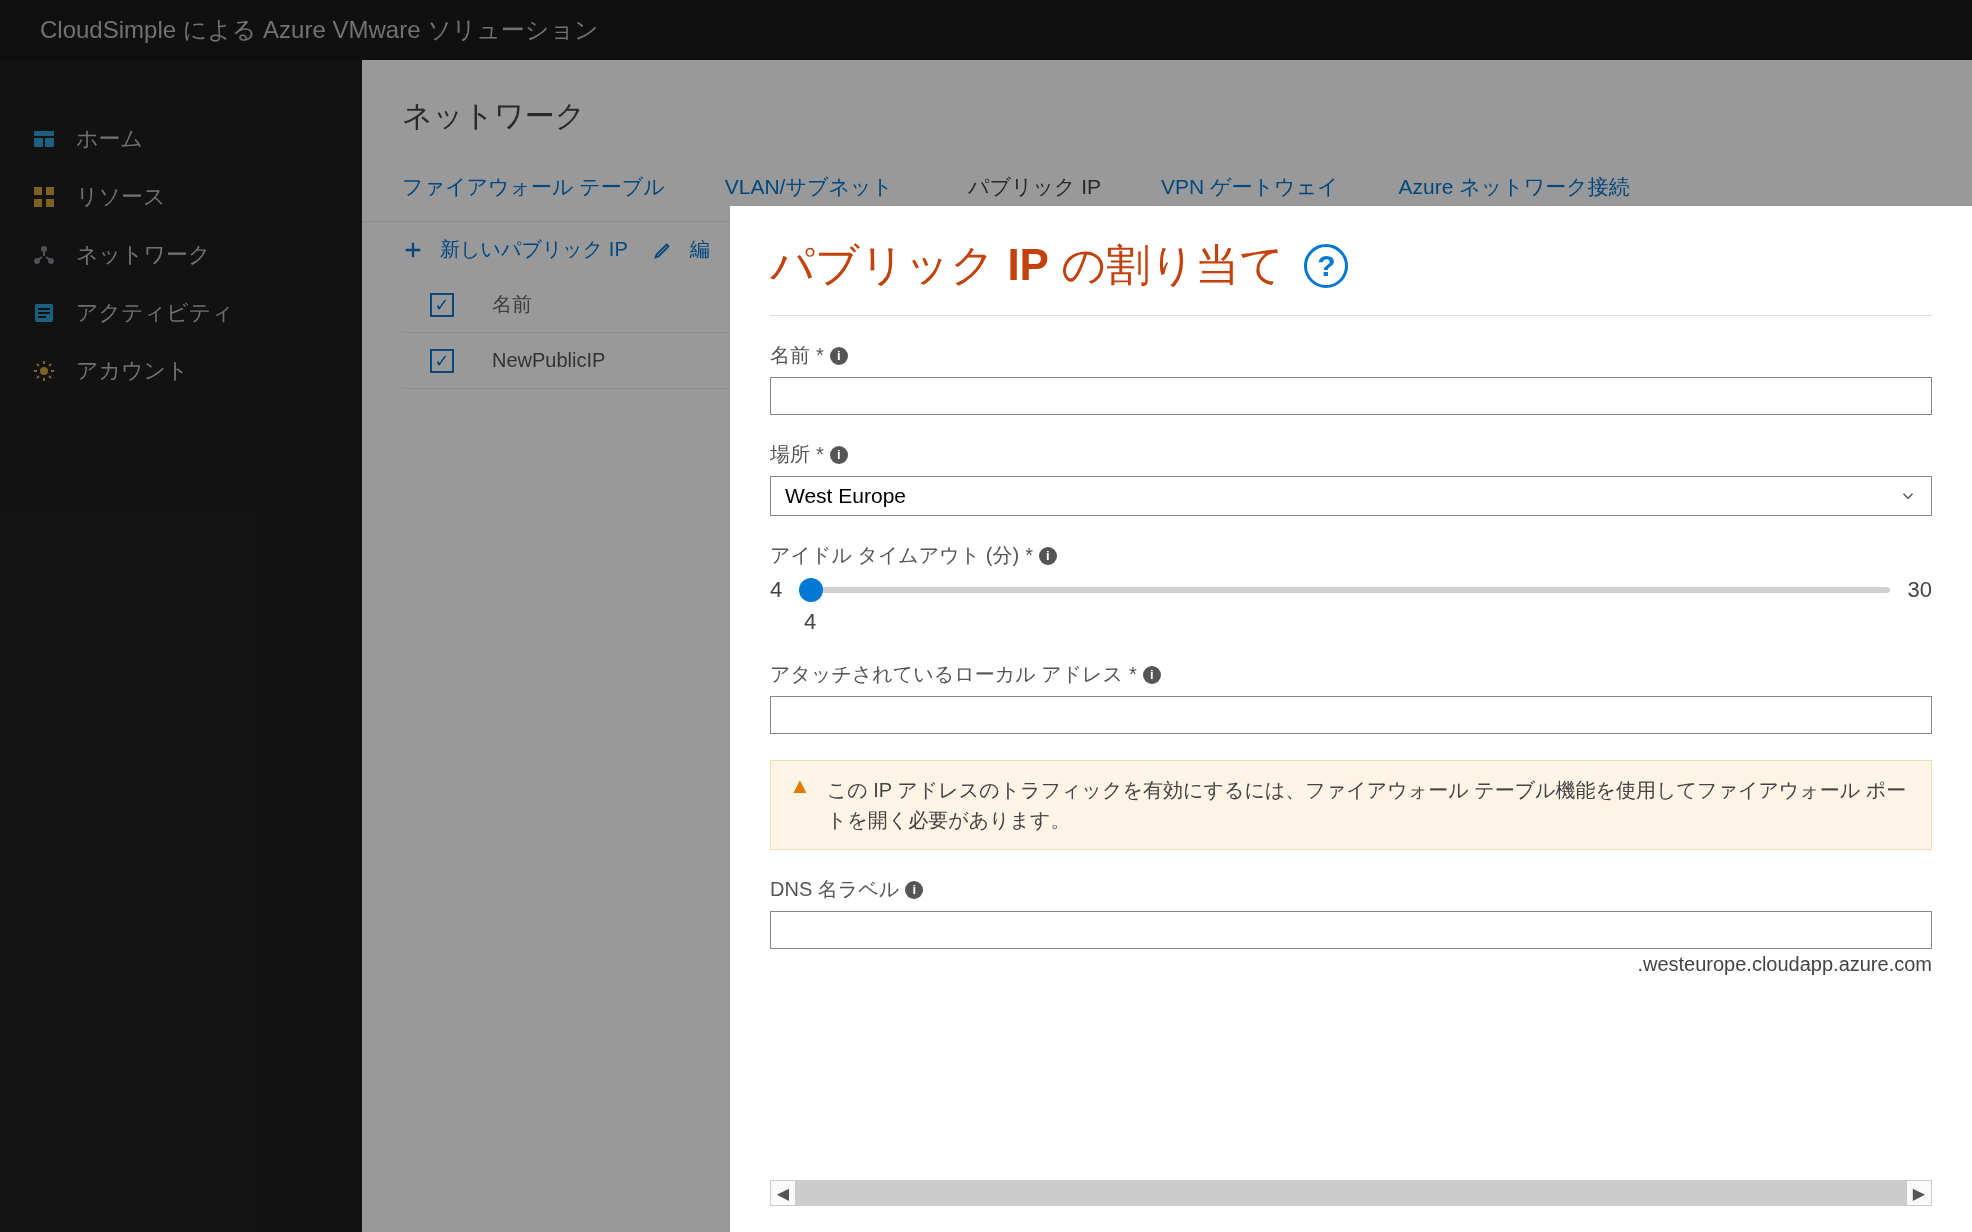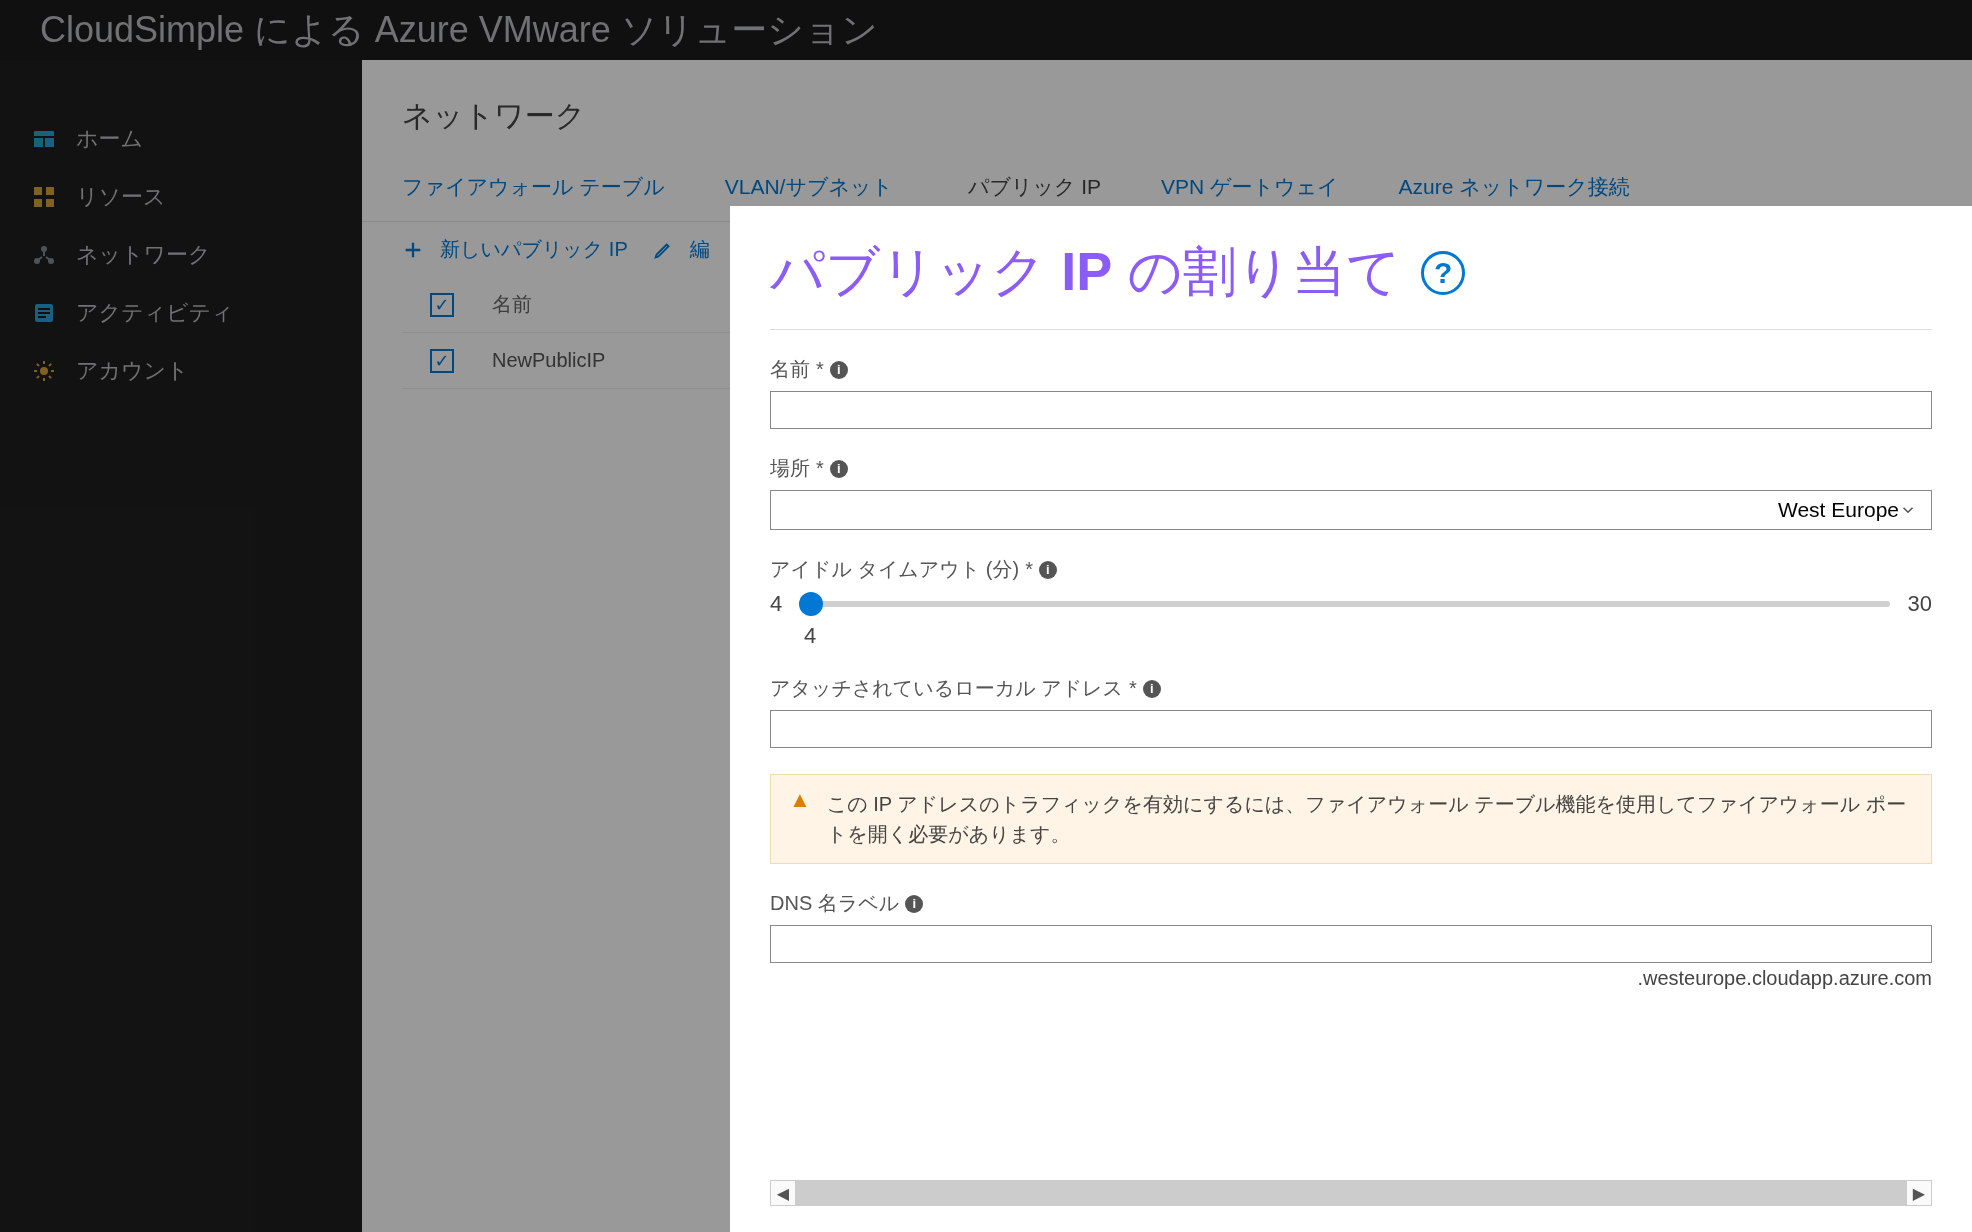--- a/index.html
+++ b/index.html
@@ -1,19 +1,19 @@
 <!DOCTYPE html>
 <html><head>
 <meta charset="utf-8">
 <style>
   * { box-sizing: border-box; margin: 0; padding: 0; }
   html, body { width: 1972px; height: 1232px; font-family: "Segoe UI", "Yu Gothic UI", Meiryo, sans-serif; background: #fff; overflow: hidden; }
 
   
-  .topbar { height: 60px; background: #1b1b1b; display: flex; align-items: center; padding: 1px 40px; color: #b9bcbe; font-size: 36px; font-weight: 300; }
+  .topbar { height: 60px; background: #1b1b1b; display: flex; align-items: center; padding: 1px 40px; color: #b9bcbe; font-size: 24px; font-weight: 300; }
 
   
   .layout { display: flex; height: calc(1232px - 60px); }
 
   
   .sidebar { width: 362px; background: #1f1f1f; padding-top: 50px; }
   .nav-item { display: flex; align-items: center; height: 58px; padding: 0 30px; color: #b9bcbe; font-size: 22px; cursor: pointer; }
   .nav-item .nav-icon { width: 28px; height: 28px; margin-right: 18px; display: flex; align-items: center; justify-content: center; }
 
   
@@ -40,30 +40,30 @@
     top: 206px;
     left: 730px;
     right: 0;
     bottom: 0;
     background: #fff;
     padding: 30px 40px 0 40px;
     display: flex;
     flex-direction: column;
   }
   .panel-header { display: flex; align-items: center; gap: 20px; border-bottom: 1px solid #ddd; padding-bottom: 20px; }
-  .panel-title { font-size: 54px; font-weight: 400; color: #8b5cf6; }
+  .panel-title { font-size: 44px; font-weight: 400; color: #c2410c; }
   .panel-title .bold { font-weight: 700; }
   .help-circle { width: 44px; height: 44px; border: 3px solid #0078d4; border-radius: 50%; display: flex; align-items: center; justify-content: center; color: #0078d4; font-size: 30px; font-weight: 700; cursor: pointer; }
 
   .form { padding-top: 26px; display: flex; flex-direction: column; gap: 26px; }
   .field-label { font-size: 20px; color: #555; display: flex; align-items: center; gap: 6px; margin-bottom: 8px; }
   .req { color: #555; }
   .info-dot { width: 18px; height: 18px; border-radius: 50%; background: #555; color: #fff; font-size: 13px; display: inline-flex; align-items: center; justify-content: center; font-weight: 700; }
   .text-input { width: 100%; height: 38px; border: 1px solid #888; padding: 0 10px; font-size: 20px; }
-  .select { width: 100%; height: 40px; border: 1px solid #888; padding: 0 14px; font-size: 21px; display: flex; align-items: center; justify-content: flex-end; cursor: pointer; }
+  .select { width: 100%; height: 40px; border: 1px solid #888; padding: 0 14px; font-size: 21px; display: flex; align-items: center; justify-content: space-between; cursor: pointer; }
   .chev { width: 18px; height: 18px; }
 
   .slider-wrap { display: flex; align-items: center; gap: 18px; }
   .slider-min, .slider-max { font-size: 22px; color: #444; }
   .slider-track { flex: 1; height: 6px; background: #d0d0d0; position: relative; border-radius: 3px; }
   .slider-thumb { position: absolute; top: 50%; left: 1%; transform: translate(-50%,-50%); width: 24px; height: 24px; background: #0078d4; border-radius: 50%; }
   .slider-val { font-size: 22px; color: #444; margin-top: 6px; margin-left: 34px; }
 
   .alert { background: #fff4e5; border: 1px solid #f0dcb4; padding: 14px 18px; display: flex; gap: 16px; align-items: flex-start; }
   .alert-icon { color: #e07b00; font-size: 22px; line-height: 1; }

